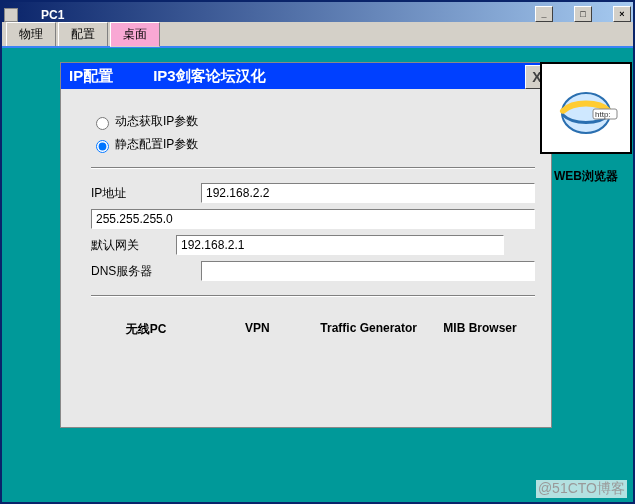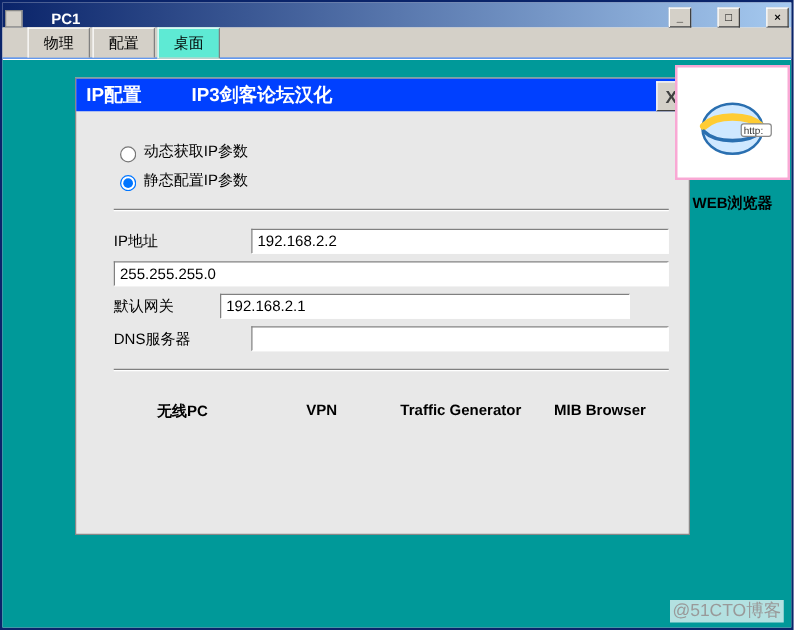--- a/index.html
+++ b/index.html
@@ -1,40 +1,40 @@
 <!DOCTYPE html>
 <html><head>
 <meta charset="utf-8">
 <style>
   html, body { margin: 0; padding: 0; font-family: "Microsoft YaHei", Arial, sans-serif; font-size: 12px; }
   .window { width: 631px; height: 500px; border: 2px solid #0a246a; background: #fff; position: relative; }
   .titlebar { height: 20px; background: linear-gradient(to right, #0a246a, #a6caf0); display: flex; align-items: flex-end; padding: 0 2px; color: #fff; font-weight: bold; gap: 19px; }
   .titlebar .icon { width: 14px; height: 14px; background: #d4d0c8; border: 1px solid #888; margin-right: 4px; box-sizing: border-box; }
   .titlebar .spacer { flex: 1; }
   .winbtn { width: 16px; height: 14px; background: #d4d0c8; border: 1px solid #fff; border-right-color: #404040; border-bottom-color: #404040; margin-left: 2px; color: #000; font-family: Arial; font-weight: bold; font-size: 9px; display: flex; align-items: center; justify-content: center; line-height: 1; }
-  .tabs { background: #d4d0c8; height: 24px; display: flex; align-items: center; border-bottom: 1px solid #3b82f6; padding-left: 20px; }
+  .tabs { background: #d4d0c8; height: 24px; display: flex; align-items: center; border-bottom: 6px solid #3b82f6; padding-left: 4px; }
   .tab { background: #d4d0c8; border: 1px solid #808080; border-bottom: none; border-top-color: #fff; border-left-color: #fff; padding: 3px 12px; margin-right: 2px; position: relative; }
-  .tab.active { background: #5eead4; border-bottom: 1px solid #d4d0c8; margin-bottom: -1px; }
+  .tab.active { background: #f9a8d4; border-bottom: 1px solid #d4d0c8; margin-bottom: -1px; }
   .desktop { position: absolute; top: 46px; left: 0; right: 0; bottom: 0; background: #009999; padding: 14px; box-sizing: border-box; }
   .panel { position: relative; width: 490px; height: 364px; background: #e8e8e8; border: 1px solid #888; margin-left: 44px; }
   .panel-title { height: 26px; background: #0040ff; color: #fff; font-weight: bold; display: flex; align-items: center; padding-left: 8px; font-size: 15px; }
   .panel-title .t2 { margin-left: 40px; }
   .panel-close { position: absolute; top: 2px; right: 2px; width: 22px; height: 22px; background: #d4d0c8; border: 1px solid #fff; border-right-color: #404040; border-bottom-color: #404040; color: #404040; font-family: Arial; font-weight: bold; font-size: 14px; display: flex; align-items: center; justify-content: center; }
   .panel-body { padding: 18px 16px 10px 30px; }
   .radio-row { margin: 6px 0; display: flex; align-items: center; }
   .radio-row input { margin-right: 6px; }
   .sep { border-top: 1px solid #808080; border-bottom: 1px solid #fff; margin: 14px 0 14px 0; height: 0; }
   .form-row { display: flex; align-items: center; margin: 6px 0; }
   .form-label { width: 110px; }
   .form-input { flex: 1; height: 20px; border: 1px solid #808080; border-right-color: #fff; border-bottom-color: #fff; background: #fff; padding: 0 4px; font-family: inherit; font-size: 12px; box-sizing: border-box; }
   .form-row.shift .form-input { margin-left: -25px; max-width: 328px; }
   .bottom-row { display: flex; justify-content: space-between; margin-top: 24px; font-weight: bold; font-size: 12px; color: #000; text-align: center; }
   .bottom-row div { width: 110px; }
   .browser-icon-wrap { position: absolute; top: 0; right: 0; width: 94px; text-align: center; }
-  .browser-box { width: 88px; height: 88px; border: 2px solid #f9a8d4; background: #fff; margin: 4px auto; display: flex; align-items: center; justify-content: center; }
+  .browser-box { width: 88px; height: 88px; border: 2px solid #000000; background: #fff; margin: 14px auto; display: flex; align-items: center; justify-content: center; }
   .browser-label { color: #000; font-weight: bold; font-size: 12px; margin-top: 10px; }
   .watermark { position: absolute; right: 6px; bottom: 4px; font-size: 14px; color: #999; background: rgba(255,255,255,0.7); padding: 0 2px; }
 </style>
 </head>
 <body>
 
 <div class="window">
   <div class="titlebar">
     <div class="icon"></div>
     <span>PC1</span>

